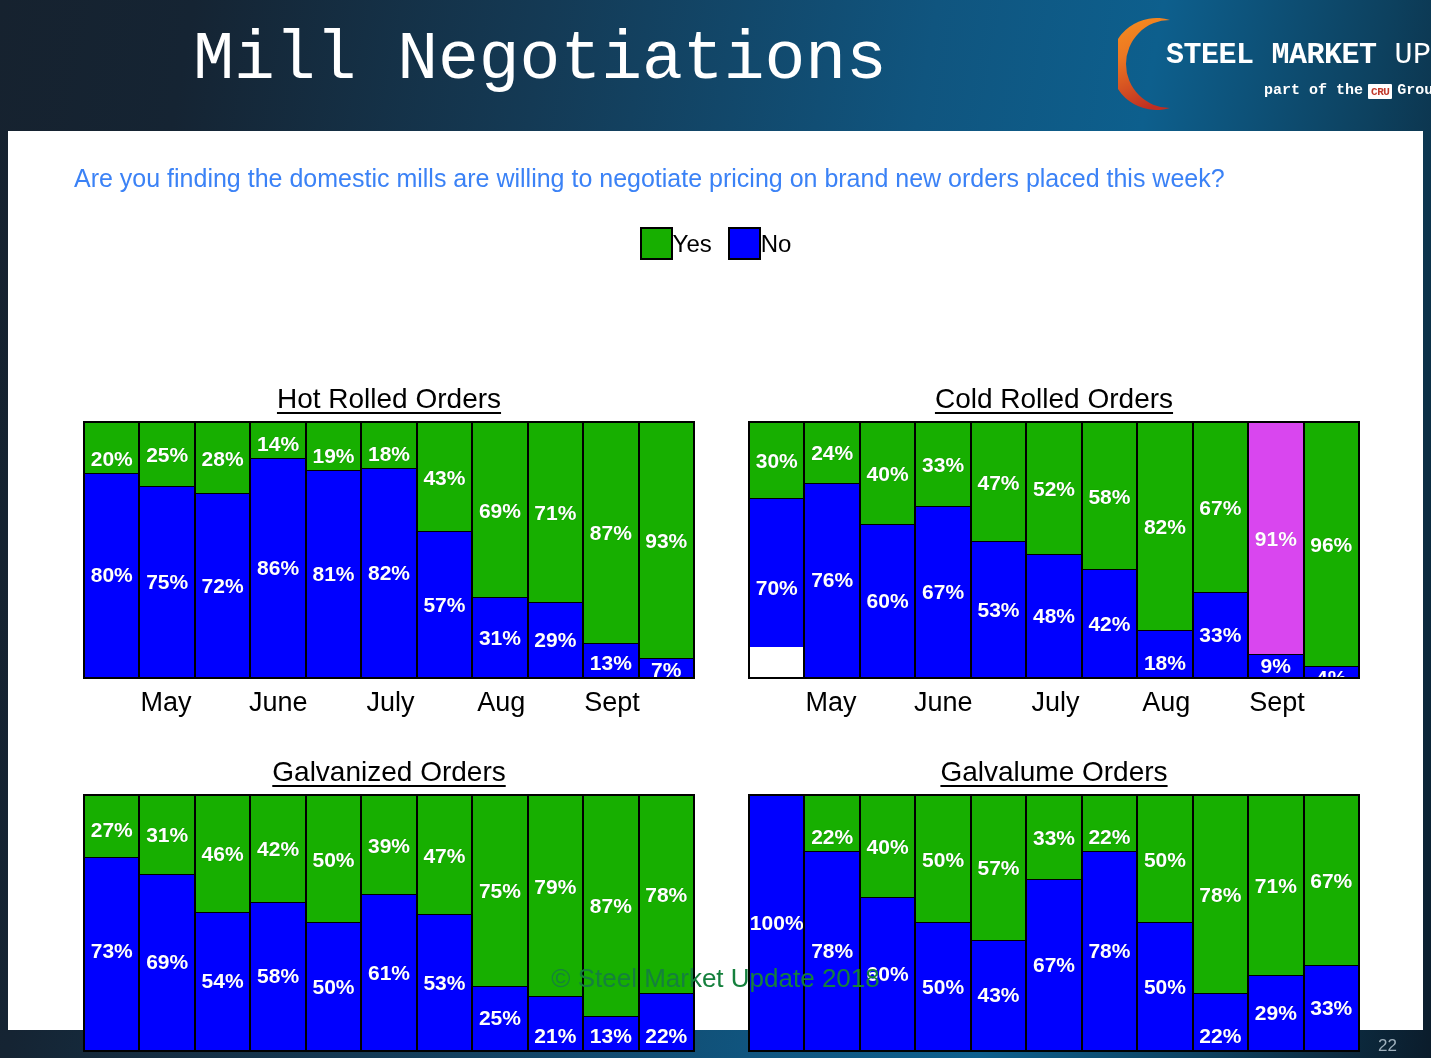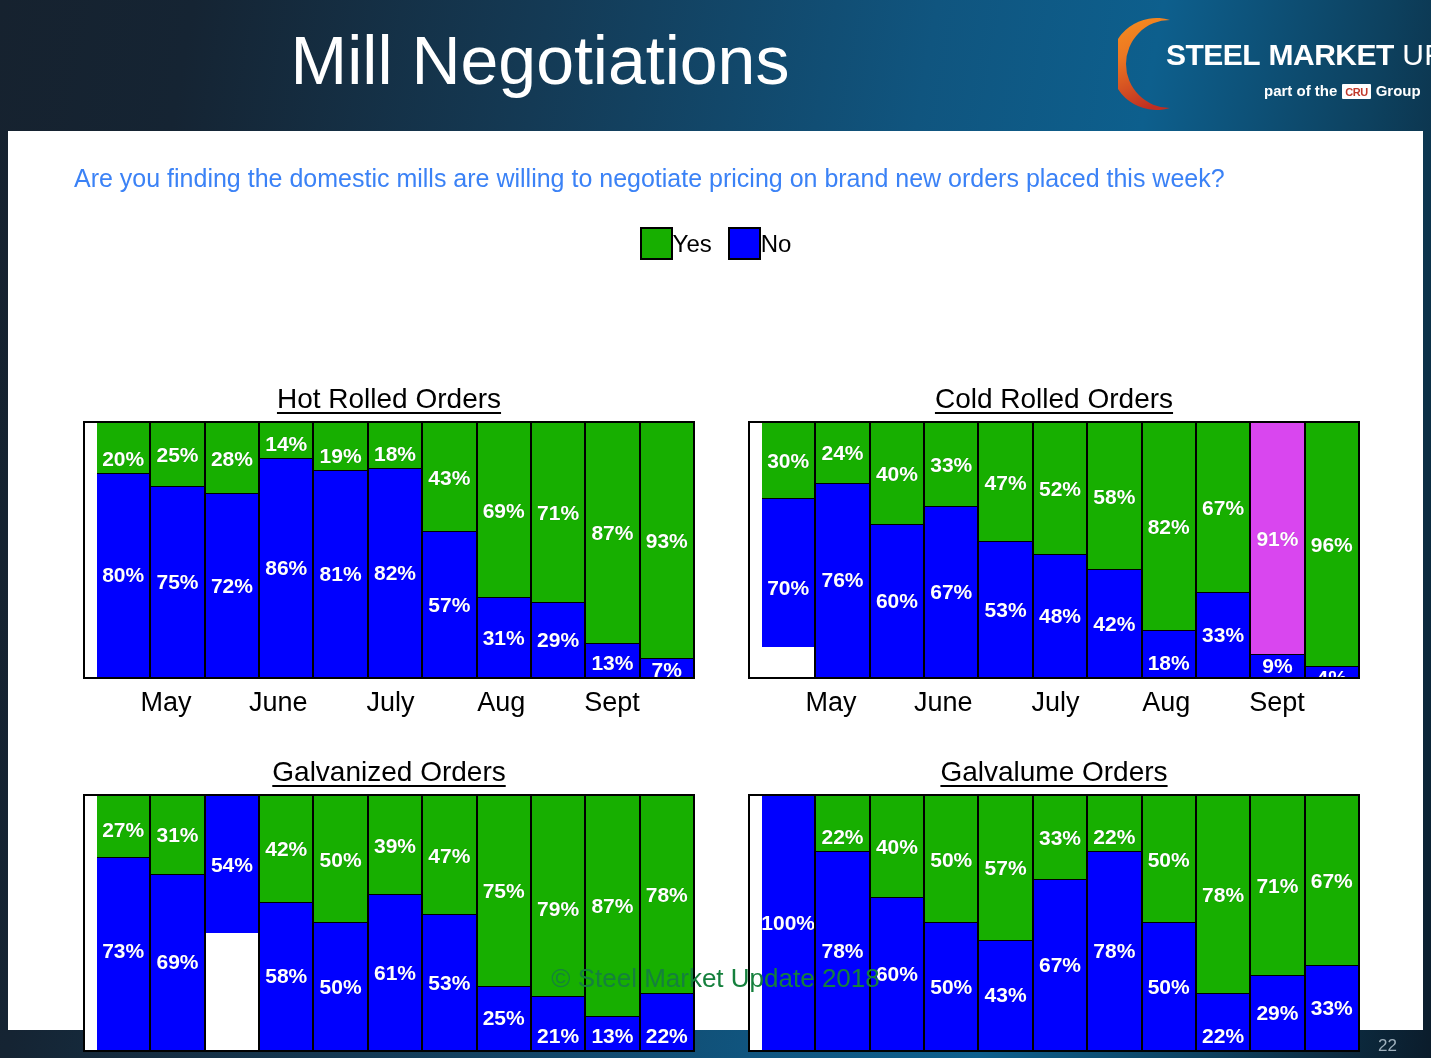--- a/index.html
+++ b/index.html
@@ -18,21 +18,21 @@
         #143a55 34%,
         #10557f 58%,
         #0d5f8d 72%,
         #0d415f 86%,
         #0b1c2b 100%);
     overflow: hidden;
   }
   
   #header {
     position: absolute; left: 0; top: 0;
-    width: 1431px; height: 131px;
+    width: 1431px; height: 131px; font-family: Liberation Mono, monospace;
   }
   #deck-title {
     position: absolute;
     left: 0; top: 12px; width: 1080px;
     text-align: center;
     color: #ffffff;
     font-size: 68px;
     font-weight: 400;
     letter-spacing: 0px;
     line-height: 96px;
@@ -116,21 +116,21 @@
   }
   .bar {
     position: relative;
     flex: 1 1 0;
     display: flex;
     flex-direction: column;
     border-left: 1px solid #000000;
     border-right: 1px solid #000000;
     overflow: hidden;
   }
-  .bar:first-child { border-left: none; padding-left: 12px; }
+  .bar:first-child { border-left: none; }
   .bar:last-child { border-right: none; }
   .seg {
     position: relative;
     overflow: visible;
     display: flex;
     justify-content: center;
   }
   .seg-yes { background: #17AF00; border-bottom: 1px solid #000000; }
   .seg-no  { background: #0000FF; }
   .seg-label {
@@ -445,20 +445,23 @@
             </div>
             <div class="bar">
               <div class="seg seg-yes" style="height: 78.74px; background: rgb(23, 175, 0);">
                 <span class="seg-label" style="top: 28.37px;">31%</span>
               </div>
               <div class="seg seg-no" style="height: 175.26px; background: rgb(0, 0, 255);">
                 <span class="seg-label" style="top: 76.63px;">69%</span>
               </div>
             </div>
             <div class="bar">
+              <div class="seg seg-yes" style="height: 116.84px; background: rgb(23, 175, 0);">
+                <span class="seg-label" style="top: 47.42px;">46%</span>
+              </div>
               <div class="seg seg-no" style="height: 137.16px; background: rgb(0, 0, 255);">
                 <span class="seg-label" style="top: 57.58px;">54%</span>
               </div>
             </div>
             <div class="bar">
               <div class="seg seg-yes" style="height: 106.68px; background: rgb(23, 175, 0);">
                 <span class="seg-label" style="top: 42.34px;">42%</span>
               </div>
               <div class="seg seg-no" style="height: 147.32px; background: rgb(0, 0, 255);">
                 <span class="seg-label" style="top: 62.66px;">58%</span>
@@ -491,21 +494,21 @@
             <div class="bar">
               <div class="seg seg-yes" style="height: 190.5px; background: rgb(23, 175, 0);">
                 <span class="seg-label" style="top: 84.25px;">75%</span>
               </div>
               <div class="seg seg-no" style="height: 63.5px; background: rgb(0, 0, 255);">
                 <span class="seg-label" style="top: 20.75px;">25%</span>
               </div>
             </div>
             <div class="bar">
               <div class="seg seg-yes" style="height: 200.66px; background: rgb(23, 175, 0);">
-                <span class="seg-label" style="top: 102px;">79%</span>
+                <span class="seg-label" style="top: 80px;">79%</span>
               </div>
               <div class="seg seg-no" style="height: 53.34px; background: rgb(0, 0, 255);">
                 <span class="seg-label" style="top: 28.34px;">21%</span>
               </div>
             </div>
             <div class="bar">
               <div class="seg seg-yes" style="height: 220.98px; background: rgb(23, 175, 0);">
                 <span class="seg-label" style="top: 99.49px;">87%</span>
               </div>
               <div class="seg seg-no" style="height: 33.02px; background: rgb(0, 0, 255);">

